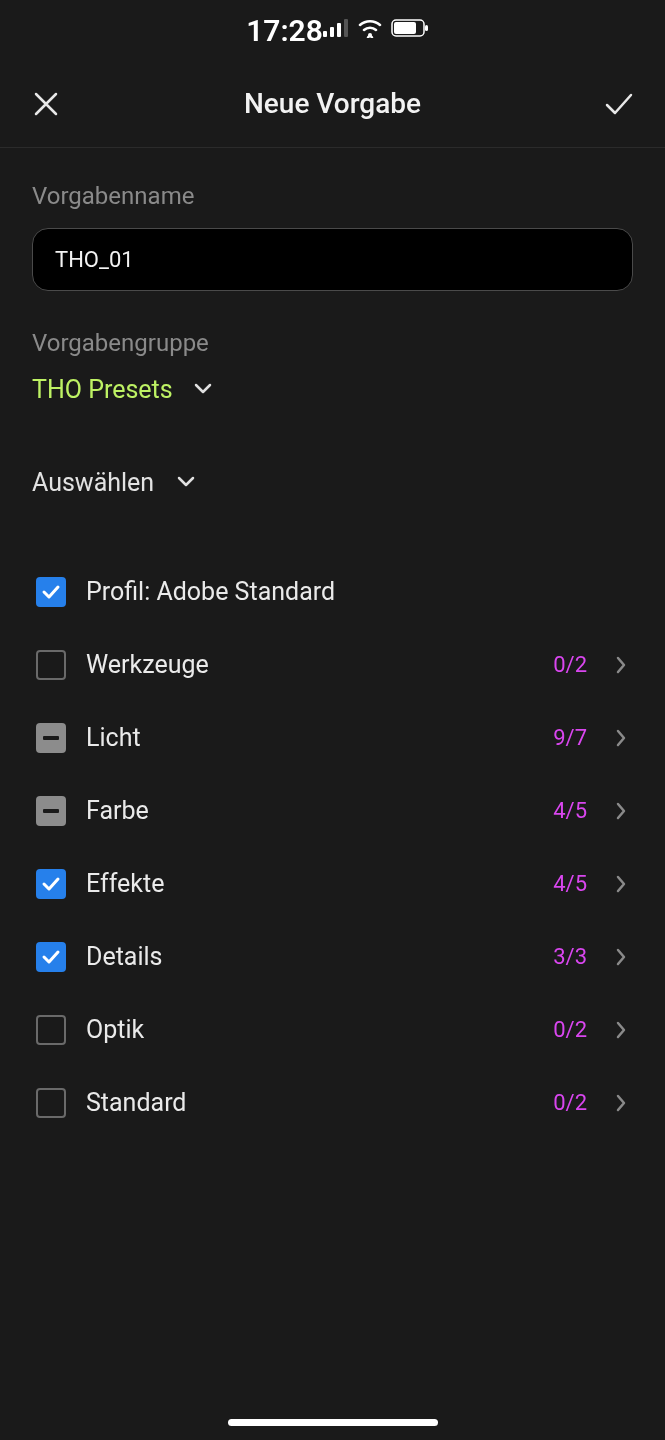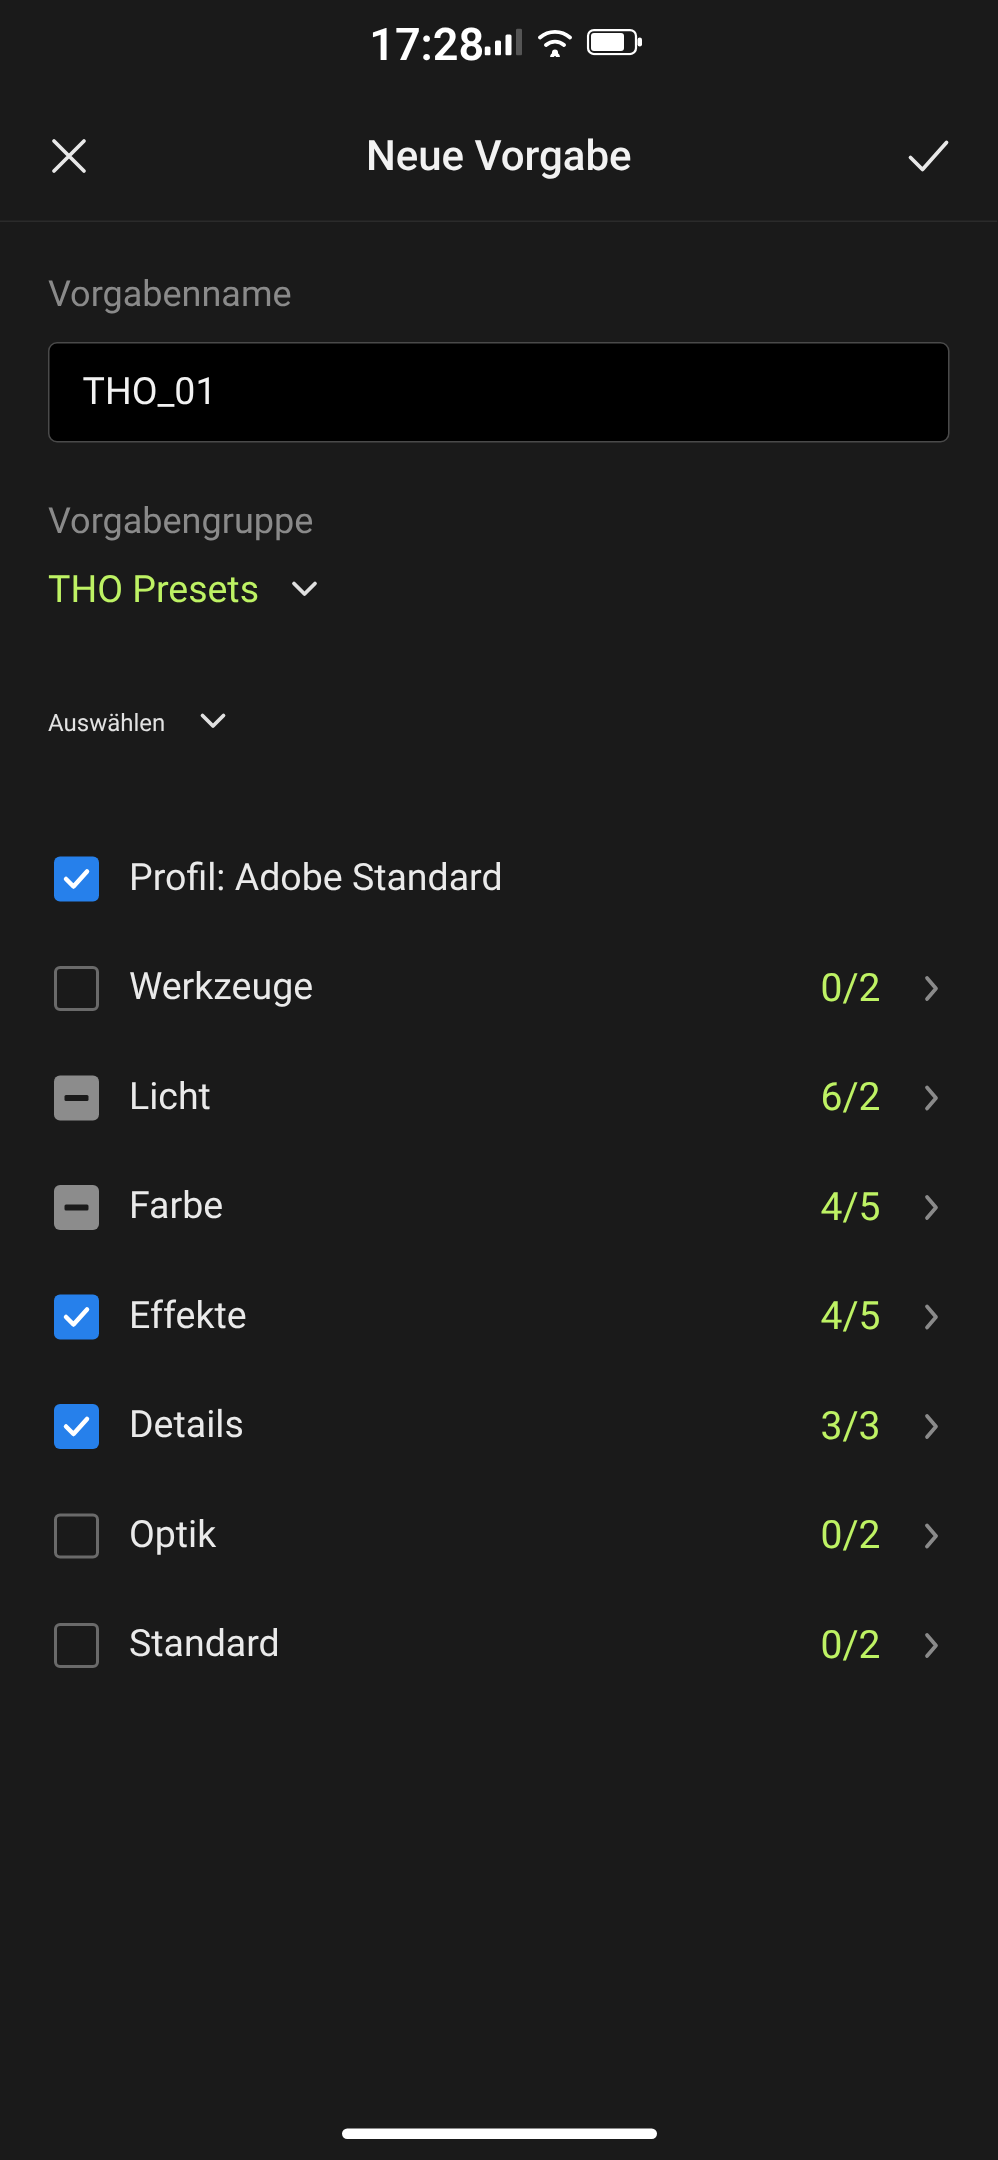--- a/index.html
+++ b/index.html
@@ -60,23 +60,23 @@
   }
   .field-label {
     font-size: 24px;
     color: #8a8a8a;
     margin-bottom: 18px;
   }
   .text-input {
     width: 100%;
     background: #000000;
     border: 1px solid #4a4a4a;
-    border-radius: 6px;
+    border-radius: 16px;
     padding: 18px 22px;
-    font-size: 25px;
+    font-size: 22px;
     color: #f2f2f2;
     outline: none;
     font-family: inherit;
   }
   .group-section {
     margin-top: 38px;
   }
   .dropdown-row {
     display: flex;
     align-items: center;
@@ -89,21 +89,21 @@
   }
   .select-section {
     margin-top: 64px;
   }
   .select-row {
     display: flex;
     align-items: center;
     gap: 22px;
   }
   .select-label {
-    font-size: 16px;
+    font-size: 25px;
     color: #e2e2e2;
   }
   .items {
     margin-top: 58px;
   }
   .item-row {
     display: flex;
     align-items: center;
     height: 73px;
     padding-left: 4px;
@@ -132,22 +132,22 @@
     background: #1a1a1a;
     border-radius: 1px;
   }
   .item-label {
     font-size: 25px;
     color: #eaeaea;
     margin-left: 20px;
     flex: 1;
   }
   .item-count {
-    font-size: 26px;
-    color: #bef264;
+    font-size: 22px;
+    color: #d946ef;
     margin-right: 22px;
   }
   .chevron {
     width: 24px;
     display: flex;
     align-items: center;
     justify-content: center;
   }
   .home-indicator {
     position: absolute;
@@ -249,21 +249,21 @@
           <svg width="12" height="20" viewBox="0 0 12 20">
             <path d="M3 3 L9 10 L3 17" stroke="#8a8a8a" stroke-width="2.5" fill="none" stroke-linecap="round" stroke-linejoin="round"></path>
           </svg>
         </div>
       </div>
       <div class="item-row">
         <div class="checkbox indeterminate">
           <div class="dash"></div>
         </div>
         <div class="item-label">Licht</div>
-        <div class="item-count">6/2</div>
+        <div class="item-count">9/7</div>
         <div class="chevron">
           <svg width="12" height="20" viewBox="0 0 12 20">
             <path d="M3 3 L9 10 L3 17" stroke="#8a8a8a" stroke-width="2.5" fill="none" stroke-linecap="round" stroke-linejoin="round"></path>
           </svg>
         </div>
       </div>
       <div class="item-row">
         <div class="checkbox indeterminate">
           <div class="dash"></div>
         </div>

